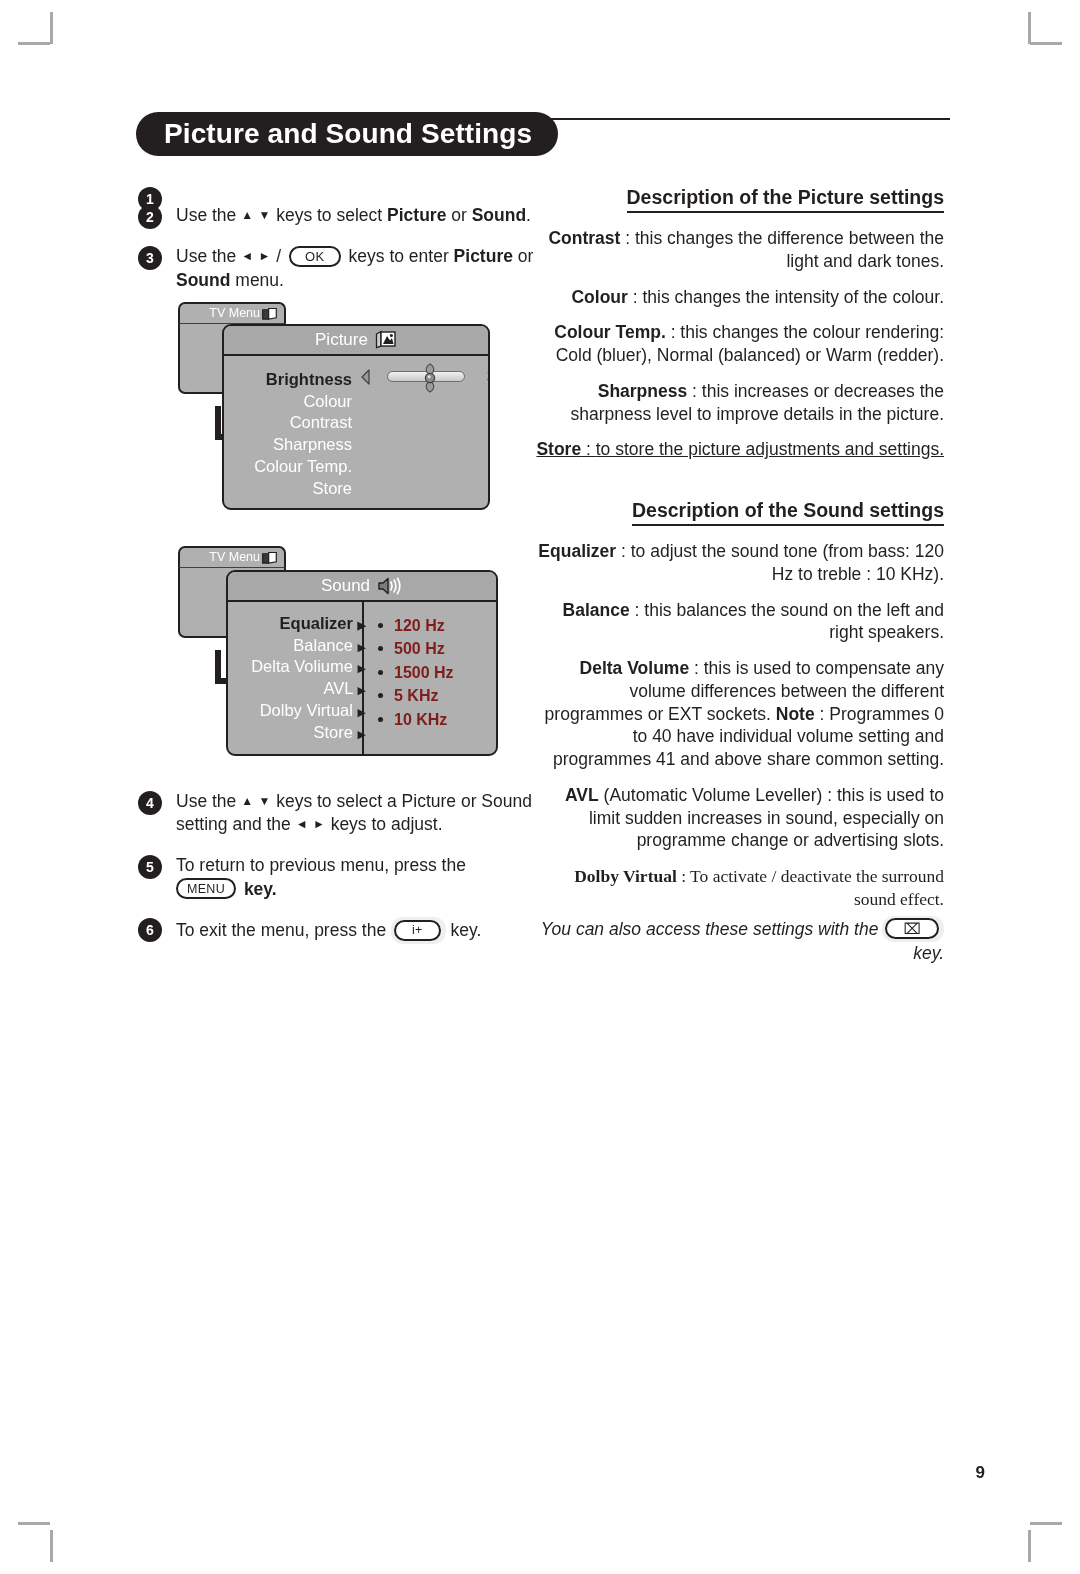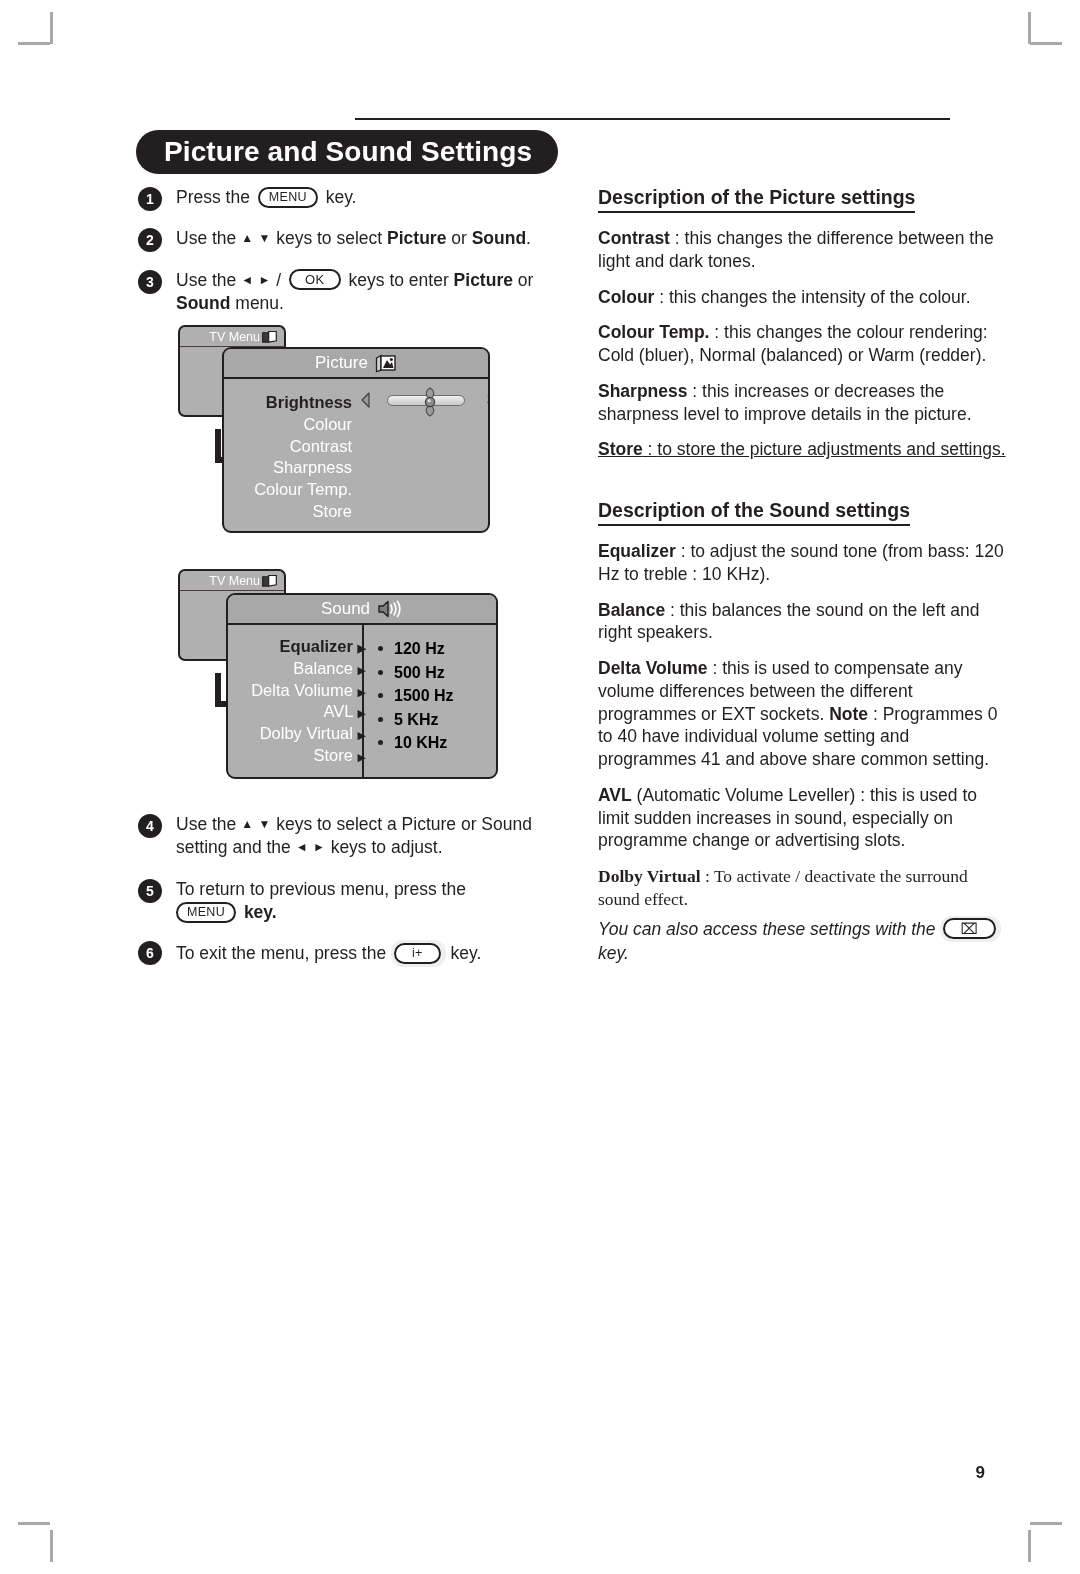--- a/index.html
+++ b/index.html
@@ -20,32 +20,32 @@
 
   
   .page { position:absolute; left:0; top:0; width:1080px; height:1574px; }
 
   
   .title-rule {
     position:absolute; left:355px; top:118px; width:595px; height:2px;
     background:#231f20;
   }
   .title-pill {
-    position:absolute; left:136px; top:130px;
+    position:absolute; left:136px; top:112px;
     height:44px; padding:0 26px 0 28px;
     background:#231f20; color:#ffffff;
     border-radius:22px;
     display:flex; align-items:center;
     font-size:28px; font-weight:bold; letter-spacing:.1px;
     white-space:nowrap;
   }
 
   
   .col-left  { position:absolute; left:136px; top:186px; width:400px; }
-  .col-right { position:absolute; left:598px; top:186px; width:412px; }
+  .col-right { position:absolute; left:532px; top:186px; width:412px;text-align:right; }
 
   
   .step { position:relative; padding-left:40px; margin-bottom:16px; }
   .bullet-num {
     position:absolute; left:2px; top:1px;
     width:24px; height:24px; border-radius:50%;
     background:#231f20; color:#ffffff;
     font-size:14px; font-weight:bold;
     display:flex; align-items:center; justify-content:center;
     line-height:1;
@@ -138,21 +138,21 @@
   .bar {
     width:78px; height:11px; border-radius:6px;
     border:1.5px solid #6d6d6d;
     background:linear-gradient(#f0f0f0,#c9c9c9);
   }
   .knob-wrap { position:absolute; left:29px; top:-8px; width:28px; height:30px; }
   .sld-val { font-size:16px; font-weight:bold; color:#231f20; }
 
   
   .eq-divider { position:absolute; width:2px; background:#231f20; }
-  .eq-list { position:absolute; color:#000000; font-size:16px; font-weight:bold; line-height:1.47; }
+  .eq-list { position:absolute; color:#7f1d1d; font-size:16px; font-weight:bold; line-height:1.47; }
   .eq-list li { list-style:none; position:relative; padding-left:18px; white-space:nowrap; }
   .eq-list li::before {
     content:""; position:absolute; left:2px; top:9px;
     width:5px; height:5px; border-radius:50%; background:#231f20;
   }
   .eq-list ul { margin:0; padding:0; }
 
   .tri-right { font-size:11px; color:#231f20; }
 
   
@@ -186,23 +186,20 @@
   <div class="crop v" style="left:1028px;top:1530px;"></div>
   <div class="crop h" style="left:1030px;top:1522px;"></div>
 
   <div class="title-rule"></div>
   <div class="title-pill">Picture and Sound Settings</div>
 
   <div class="col-left">
 
     <div class="step" style="margin-bottom:18px;">
       <div class="bullet-num">1</div>
-      <div class="step-text">
-        <span>Press the </span><span class="keycap">MENU</span><span> key.</span>
-      </div>
     </div>
 
     <div class="step" style="margin-bottom:18px;">
       <div class="bullet-num">2</div>
       <div class="step-text">
         <span>Use the </span><span class="arrw">▲ ▼</span><span> keys to select </span><span class="b">Picture</span><span> or </span><span class="b">Sound</span><span>.</span>
       </div>
     </div>
 
     <div class="step" style="margin-bottom:4px;">

